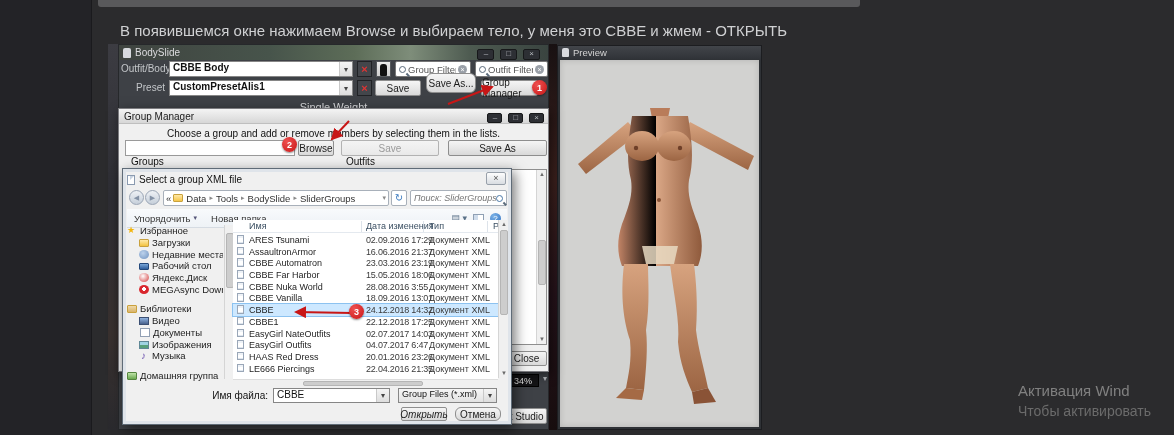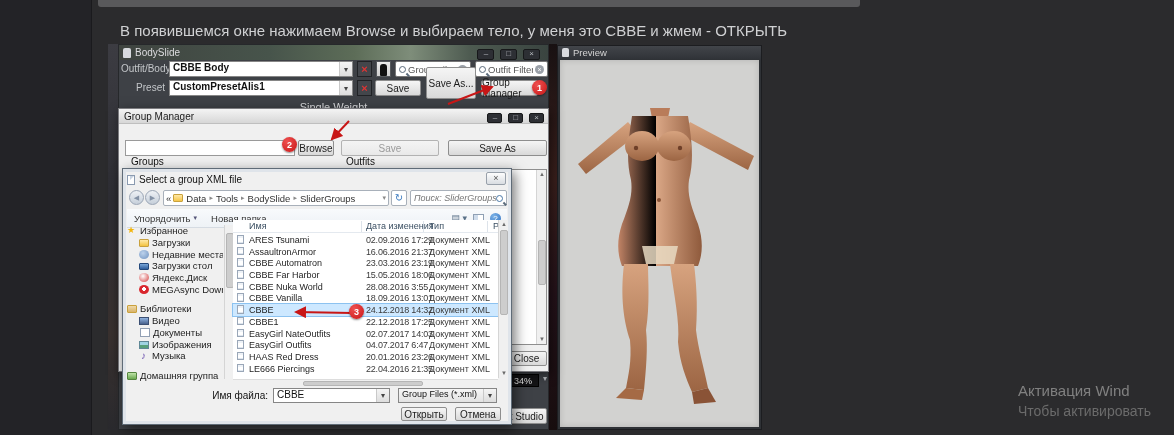--- a/index.html
+++ b/index.html
@@ -131,22 +131,22 @@
   .c-name { left:16px; color:#1e1e1e; }
   .c-date { left:133px; letter-spacing:-0.2px; }
   .c-type { left:196px; }
   .fd-listbg { position:absolute; left:110px; top:51px; width:265px; height:166px; background:#fff; }
   .fd-vsb { left:375px; top:51px; height:158px; }
   .fd-hsb { position:absolute; left:110px; top:210px; width:265px; height:8px; background:#f0f0f0; border-top:1px solid #ddd; }
   .fd-hsb .thumb { position:absolute; left:70px; top:1px; width:120px; height:5px; background:#cdcdcd; border:1px solid #b5b5b5; border-radius:2px; }
   .fd-footer-lbl { position:absolute; left:60px; top:221px; width:85px; text-align:right; font-size:10px; color:#111; }
   .fn-combo { position:absolute; left:150px; top:219px; width:117px; height:15px; }
   .ft-combo { position:absolute; left:275px; top:219px; width:99px; height:15px; font-size:9px; }
-  .fd-open { position:absolute; left:278px; top:238px; width:46px; height:14px; }
-  .fd-cancel { position:absolute; left:332px; top:238px; width:46px; height:14px; }
+  .fd-open { position:absolute; left:278px; top:238px; width:46px; height:14px;font-style:italic; }
+  .fd-cancel { position:absolute; left:332px; top:238px; width:46px; height:14px;border-radius:6px; }
 
   
   .pv-win { left:557px; top:45px; width:205px; height:385px; background:#2f3236; border:1px solid #1c1d20; z-index:1; }
   .pv-title { position:absolute; left:0; top:0; right:0; height:13px; background:linear-gradient(#42454a,#303338);
               color:#d2d2d2; font-size:9.5px; display:flex; align-items:center; gap:4px; padding-left:4px; }
   .pv-body { position:absolute; left:2px; top:14px; right:2px; bottom:2px; background:#d2d2d0; box-shadow:inset 0 0 6px rgba(0,0,0,.15); }
 
   
   .ann-svg { left:0; top:0; z-index:40; pointer-events:none; }
   .step-badge { width:15px; height:15px; border-radius:50%; background:radial-gradient(circle at 35% 30%,#ef5050,#c81616);
@@ -192,37 +192,38 @@
       <span class="lbl">Outfit Filter</span>
       <span class="clear-ic">×</span>
     </div>
     <div class="bs-label" style="left:2px;top:37px;">Preset</div>
     <div class="combo" style="position:absolute;left:50px;top:35px;width:184px;height:16px;">
       <span class="txt" style="font-weight:bold;">CustomPresetAlis1</span>
       <span class="dd">▾</span>
     </div>
     <div class="redx" style="left:238px;top:35px;">×</div>
     <div class="btn7" style="position:absolute;left:256px;top:35px;width:46px;height:16px;">Save</div>
-    <div class="btn7" style="position:absolute;left:307px;top:22px;width:50px;height:32px;">Save As...</div>
+    <div class="btn7" style="position:absolute;left:307px;top:28px;width:50px;height:20px;border-radius:6px;">Save As...</div>
     <div class="btn7" style="position:absolute;left:362px;top:35px;width:57px;height:16px;">Group Manager</div>
     <div class="sw-label">Single Weight</div>
     <div class="weight-box">34%</div>
     <div class="weight-dd">▾</div>
     <div class="btn7 os-btn">it Studio</div>
   </div>
 
   <div class="abs gm-win">
     <div class="gm-title">
       <span>Group Manager</span>
       <span class="gm-btns">
         <span class="winbtn" style="height:10px;width:15px;">–</span>
         <span class="winbtn" style="height:10px;width:15px;">□</span>
         <span class="winbtn" style="height:10px;width:15px;">×</span>
       </span>
     </div>
+    <div class="gm-instr">Choose a group and add or remove members by selecting them in the lists.</div>
     <div class="gm-input"></div>
     <div class="btn7" style="position:absolute;left:179px;top:31px;width:36px;height:16px;">Browse</div>
     <div class="btn7 disabled" style="position:absolute;left:222px;top:31px;width:98px;height:16px;">Save</div>
     <div class="btn7" style="position:absolute;left:329px;top:31px;width:99px;height:16px;">Save As</div>
     <div class="gm-label" style="left:12px;">Groups</div>
     <div class="gm-label" style="left:227px;">Outfits</div>
     <div class="gm-list" style="left:6px;width:206px;"></div>
     <div class="gm-list" style="left:222px;width:206px;">
       <div class="ghost-line" style="left:4px;top:5px;width:120px;"></div>
       <div class="ghost-line" style="left:4px;top:14px;width:150px;"></div>
@@ -287,21 +288,21 @@
         <div class="fd-nav-item ind">
           <span class="nicon folder-icon"></span>
           <span>Загрузки</span>
         </div>
         <div class="fd-nav-item ind">
           <span class="nicon recent-places-icon"></span>
           <span>Недавние места</span>
         </div>
         <div class="fd-nav-item ind">
           <span class="nicon desktop-icon"></span>
-          <span>Загрузки стол</span>
+          <span>Рабочий стол</span>
         </div>
         <div class="fd-nav-item ind">
           <span class="nicon yandex-disk-icon"></span>
           <span>Яндекс.Диск</span>
         </div>
         <div class="fd-nav-item ind">
           <span class="nicon megasync-icon"></span>
           <span>MEGAsync Down</span>
         </div>
         <div class="fd-nav-item gap">

